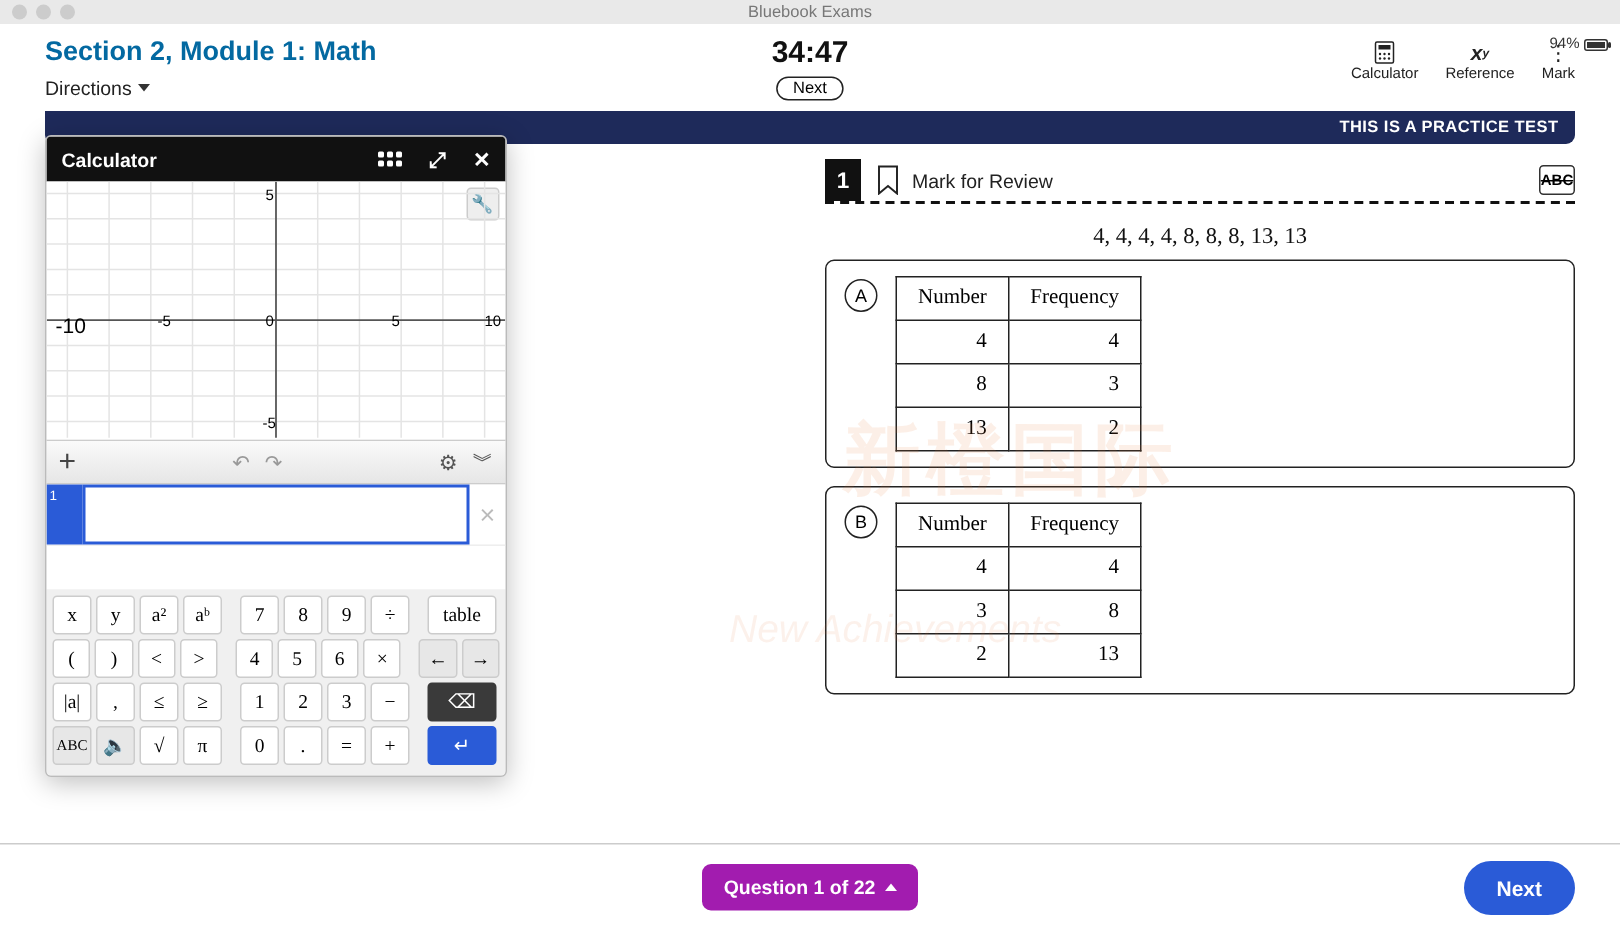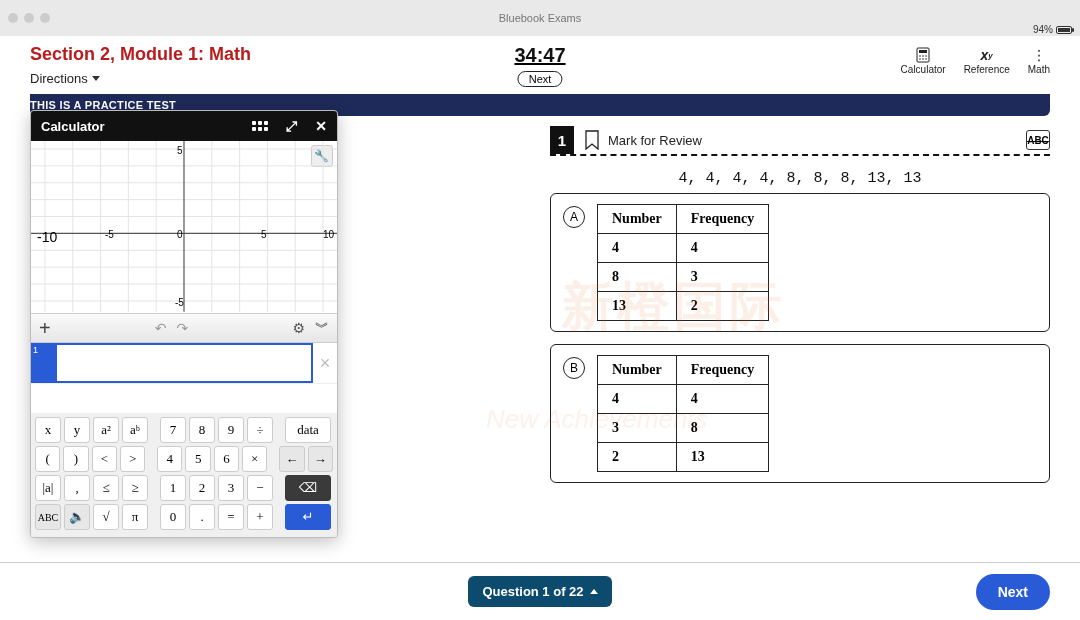--- a/index.html
+++ b/index.html
@@ -1,36 +1,36 @@
 <!DOCTYPE html>
 <html><head>
 <meta charset="utf-8">
 <style>
   * { box-sizing: border-box; margin: 0; padding: 0; }
   html, body { width: 1080px; height: 620px; font-family: -apple-system, Helvetica, Arial, sans-serif; background: #fff; overflow: hidden; }
-  .titlebar { height: 36px; background: #e9e9e9; display: flex; align-items: center; position: relative; font-size: 11px; color: #777; }
+  .titlebar { height: 16px; background: #e9e9e9; display: flex; align-items: center; position: relative; font-size: 11px; color: #777; }
   .traffic { display: flex; gap: 6px; margin-left: 8px; }
   .traffic span { width: 10px; height: 10px; border-radius: 50%; background: #ccc; display: inline-block; }
   .titlebar .wtitle { position: absolute; left: 50%; transform: translateX(-50%); font-weight: 500; }
   .battery { position: absolute; right: 8px; top: 24px; font-size: 10px; color: #333; display:flex; align-items:center; gap:3px;}
   .battery .bicon { width:16px; height:8px; border:1px solid #333; border-radius:2px; position:relative;}
   .battery .bicon::after{content:"";position:absolute;right:-3px;top:1px;width:2px;height:4px;background:#333;border-radius:1px;}
   .battery .bicon::before{content:"";position:absolute;left:1px;top:1px;width:12px;height:4px;background:#333;}
   .header { height: 58px; display: flex; align-items: flex-start; padding: 8px 30px 0; position: relative; }
   .header-left { flex: 1; }
-  .hsec { font-weight: 600; font-size: 18px; color: #b91c1c; }
+  .hsec { font-weight: 600; font-size: 18px; color: #0369a1; }
   .hdir { margin-top: 6px; font-size: 13px; color: #222; display:flex; align-items:center; gap:4px; cursor:pointer;}
   .chev-down { width:0;height:0;border-left:4px solid transparent;border-right:4px solid transparent;border-top:5px solid #333;display:inline-block;}
-  .header-center { position: absolute; left: 50%; transform: translateX(-50%); text-align: center; text-decoration: underline; }
+  .header-center { position: absolute; left: 50%; transform: translateX(-50%); text-align: center; }
   .timer { font-size: 20px; font-weight: 600; color: #111; }
   .hide-btn { margin-top: 4px; display: inline-block; border: 1px solid #222; border-radius: 12px; padding: 1px 10px; font-size: 11px; background:#fff; cursor:pointer;}
   .header-right { display: flex; gap: 18px; align-items:flex-start; margin-top:2px;}
   .tool { text-align: center; font-size: 10px; color: #222; cursor:pointer; }
   .tool .ticon { height: 18px; display:flex; align-items:center; justify-content:center; font-size:14px;}
-  .practice { background: #1e2a5a; color: #fff; text-align: left; font-size: 11px; font-weight: 700; padding: 5px 0; margin: 0 30px; border-radius: 0 0 6px 6px; letter-spacing:.3px;}
+  .practice { background: #1e2a5a; color: #fff; text-align: right; font-size: 11px; font-weight: 700; padding: 5px 11px; margin: 0 30px; border-radius: 0 0 6px 6px; letter-spacing:.3px;}
   .body { display: flex; padding: 0 30px; height: 462px; }
   .left-pane { width: 50%; position: relative; }
   .right-pane { width: 50%; padding: 10px 0 0 10px; overflow:hidden;}
   
   .calc { position: absolute; top: -6px; left: 0; width: 308px; background: #f3f3f3; border: 1px solid #bbb; border-radius: 4px; box-shadow: 0 4px 18px rgba(0,0,0,.25); overflow:hidden;}
   .calc-title { background: #111; color: #fff; height: 30px; display: flex; align-items: center; padding: 0 10px; font-size: 13px; font-weight:600;}
   .calc-title .drag { margin-left: auto; display:grid; grid-template-columns:repeat(3,4px); grid-template-rows:repeat(2,4px); gap:2px;}
   .calc-title .drag span{width:4px;height:4px;background:#fff;border-radius:1px;}
   .calc-title .cicon { margin-left: 18px; cursor:pointer; font-size:14px;}
   .graph { height: 172px; background: #fff; position: relative; overflow: hidden; }
@@ -55,29 +55,29 @@
   .key.dark{background:#3a3a3a;color:#fff;border-color:#3a3a3a;}
   .key.gray{background:#e7e7e7;}
   .key.sm{font-size:10px;}
   .kgap{width:6px;}
   
   .qhead { display:flex; align-items:center; border-bottom:2px dashed #111; padding-bottom:0; margin-bottom:14px;}
   .qnum { background:#111; color:#fff; width:24px; height:28px; display:flex;align-items:center;justify-content:center;font-weight:700;font-size:15px;}
   .bookmark { width:16px; height:20px; margin:0 8px 0 10px; }
   .mfr { font-size:13px; color:#222;}
   .strike { margin-left:auto; width:24px;height:20px;border:1px solid #333;border-radius:3px;display:flex;align-items:center;justify-content:center;font-size:10px;font-weight:700;text-decoration:line-through;}
-  .datarow { text-align:center; font-family:Liberation Mono, monospace; font-size:15px; color:#111; margin-bottom:6px;}
+  .datarow { text-align:center; font-family:Liberation Serif, serif; font-size:15px; color:#111; margin-bottom:6px;}
   .qtext { font-family:Georgia,serif; font-size:15px; color:#111; margin-bottom:14px;}
   .choice { border:1px solid #222; border-radius:6px; padding:10px 12px; margin-bottom:12px; display:flex; align-items:flex-start; gap:12px;}
   .cbub { width:22px;height:22px;border:1px solid #222;border-radius:50%;display:flex;align-items:center;justify-content:center;font-size:12px;font-family:Arial;flex-shrink:0;margin-top:2px;}
   .ftab { border-collapse:collapse; font-family:Georgia,serif; font-size:14px;}
-  .ftab td, .ftab th { border:1px solid #222; padding:6px 14px; text-align:left; font-weight:bold;}
+  .ftab td, .ftab th { border:1px solid #222; padding:6px 14px; text-align:right; font-weight:normal;}
   
   .footer { position:absolute; bottom:0; left:0; right:0; height:58px; border-top:1px solid #ccc; background:#fff; display:flex; align-items:center; justify-content:center;}
-  .qnav { background:#0c4a6e; color:#fff; border-radius:6px; padding:8px 14px; font-size:13px; font-weight:600; display:flex;align-items:center;gap:6px;cursor:pointer;}
+  .qnav { background:#a21caf; color:#fff; border-radius:6px; padding:8px 14px; font-size:13px; font-weight:600; display:flex;align-items:center;gap:6px;cursor:pointer;}
   .chev-up{width:0;height:0;border-left:4px solid transparent;border-right:4px solid transparent;border-bottom:5px solid #fff;}
   .next { position:absolute; right:30px; background:#2a5bd7; color:#fff; border:none; border-radius:22px; padding:10px 22px; font-size:14px; font-weight:600; cursor:pointer;}
   
   .wm { position:absolute; left:52%; top:272px; font-size:52px; color:rgba(230,120,60,.12); font-weight:700; pointer-events:none; letter-spacing:4px;}
   .wm2{ position:absolute; left:45%; top:404px; font-size:26px; color:rgba(230,120,60,.10); font-style:italic; pointer-events:none;}
   .wmc{ position:absolute; left:140px; top:200px; width:180px; height:180px; border-radius:50%; background:radial-gradient(circle,rgba(255,140,60,.08),transparent 70%); pointer-events:none;}
 </style>
 </head>
 <body>
 
@@ -121,21 +121,21 @@
           </svg>
       </div>
       <div>Calculator</div>
     </div>
     <div class="tool">
       <div class="ticon" style="font-style:italic;font-weight:700;">x<sup style="font-size:8px">y</sup></div>
       <div>Reference</div>
     </div>
     <div class="tool">
       <div class="ticon">⋮</div>
-      <div>Math</div>
+      <div>Mark</div>
     </div>
   </div>
 </div>
 
 <div class="practice">THIS IS A PRACTICE TEST</div>
 
 <div class="wmc"></div>
 <div class="wm">新橙国际</div>
 <div class="wm2">New Achievements</div>
 
@@ -210,21 +210,21 @@
           <span class="key w1">x</span>
           <span class="key w1">y</span>
           <span class="key w1">a²</span>
           <span class="key w1">aᵇ</span>
           <span class="kgap"></span>
           <span class="key w1">7</span>
           <span class="key w1">8</span>
           <span class="key w1">9</span>
           <span class="key w1">÷</span>
           <span class="kgap"></span>
-          <span class="key wfn">data</span>
+          <span class="key wfn">table</span>
         </div>
         <div class="krow">
           <span class="key w1">(</span>
           <span class="key w1">)</span>
           <span class="key w1">&lt;</span>
           <span class="key w1">&gt;</span>
           <span class="kgap"></span>
           <span class="key w1">4</span>
           <span class="key w1">5</span>
           <span class="key w1">6</span>

